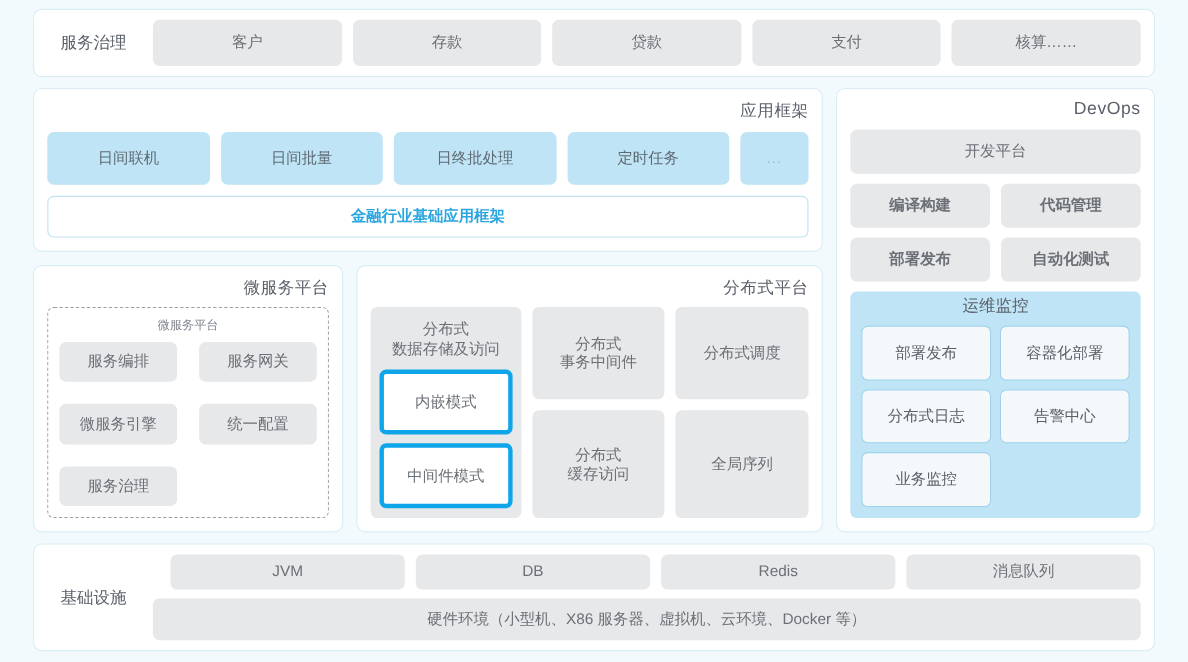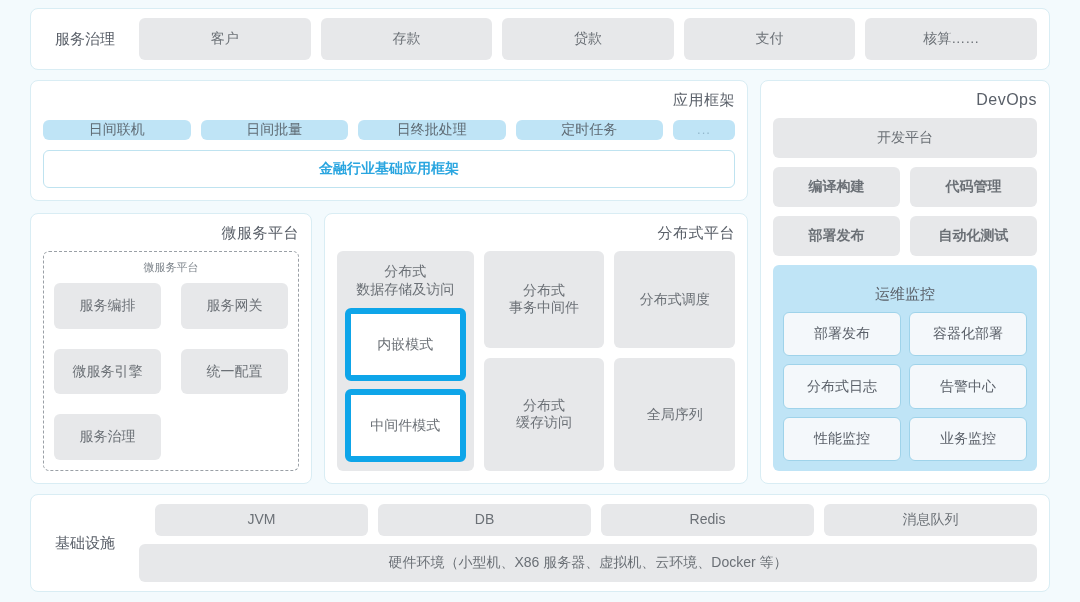--- a/index.html
+++ b/index.html
@@ -31,21 +31,21 @@
     border-radius: 6px;
     display: flex; align-items: center; justify-content: center;
     text-align: center;
     font-size: 14px;
     color: #6b7076;
     line-height: 1.25;
   }
   .chip.blue { background: #bfe4f6; color: #5f6b74; }
   .chip.white-blue {
     background: #ffffff;
-    border: 6px solid #0ea5e9;
+    border: 4px solid #0ea5e9;
     color: #6b7076;
   }
 
   
   .biz {
     height: 62px;
     display: flex; align-items: center;
     padding: 0 12px 0 0;
     flex: 0 0 auto;
   }
@@ -58,21 +58,21 @@
 
   
   .middle { display: flex; gap: 12px; flex: 1 1 auto; min-height: 0; }
   .middle-left { display: flex; flex-direction: column; gap: 12px; flex: 1 1 auto; min-width: 0; }
   .middle-right { width: 290px; flex: 0 0 290px; display: flex; flex-direction: column; }
 
   
   .appfw { padding: 10px 12px 12px; flex: 0 0 auto; }
   .appfw .panel-title { margin-bottom: 10px; }
   .appfw-chips { display: flex; gap: 10px; margin-bottom: 10px; }
-  .appfw-chips .chip { height: 20px; text-align: center; }
+  .appfw-chips .chip { height: 48px; text-align: center; }
   .appfw-chips .chip.f1 { flex: 1; }
   .appfw-chips .chip.dots { flex: 0 0 62px; font-size: 13px; color: #93b8cc; letter-spacing: 1px; }
   .fw-bar {
     height: 38px;
     border: 1px solid #bfe3f0;
     border-radius: 6px;
     background: #fff;
     display: flex; align-items: center; justify-content: center;
     color: #2ba6e0; font-size: 14px; font-weight: bold;
   }
@@ -115,21 +115,21 @@
   .dist-col .chip.r2 { flex: 1 1 auto; }
 
   
   .devops { padding: 10px 12px 12px; flex: 1 1 auto; display: flex; flex-direction: column; }
   .devops .panel-title { margin-bottom: 9px; font-size: 16px; }
   .dev-wide { height: 40px; margin-bottom: 9px; }
   .dev-pair { display: flex; gap: 10px; margin-bottom: 9px; font-weight: bold; }
   .dev-pair .chip { flex: 1; height: 40px; }
   .ops {
     background: #bfe4f6; border-radius: 6px;
-    padding: 20px 10px 10px; flex: 1 1 auto;
+    padding: 4px 10px 10px; flex: 1 1 auto;
     display: flex; flex-direction: column;
   }
   .ops-title { text-align: center; font-size: 15px; color: #5a6069; margin-bottom: 8px; }
   .ops-grid {
     flex: 1 1 auto;
     display: grid; grid-template-columns: 1fr 1fr; grid-auto-rows: 1fr; gap: 8px;
   }
   .ops-grid .chip { background: #f4f8fb; border: 1px solid #9fd3ea; border-radius: 6px; color: #5a6069; }
 
   
@@ -242,21 +242,20 @@
           <div class="chip">部署发布</div>
           <div class="chip">自动化测试</div>
         </div>
         <div class="ops">
           <div class="ops-title">运维监控</div>
           <div class="ops-grid">
             <div class="chip">部署发布</div>
             <div class="chip">容器化部署</div>
             <div class="chip">分布式日志</div>
             <div class="chip">告警中心</div>
-            <div class="chip">性能监控</div>
             <div class="chip">业务监控</div>
           </div>
         </div>
       </div>
     </div>
 
   </div>
 
   <div class="panel infra">
     <div class="infra-label">基础设施</div>

